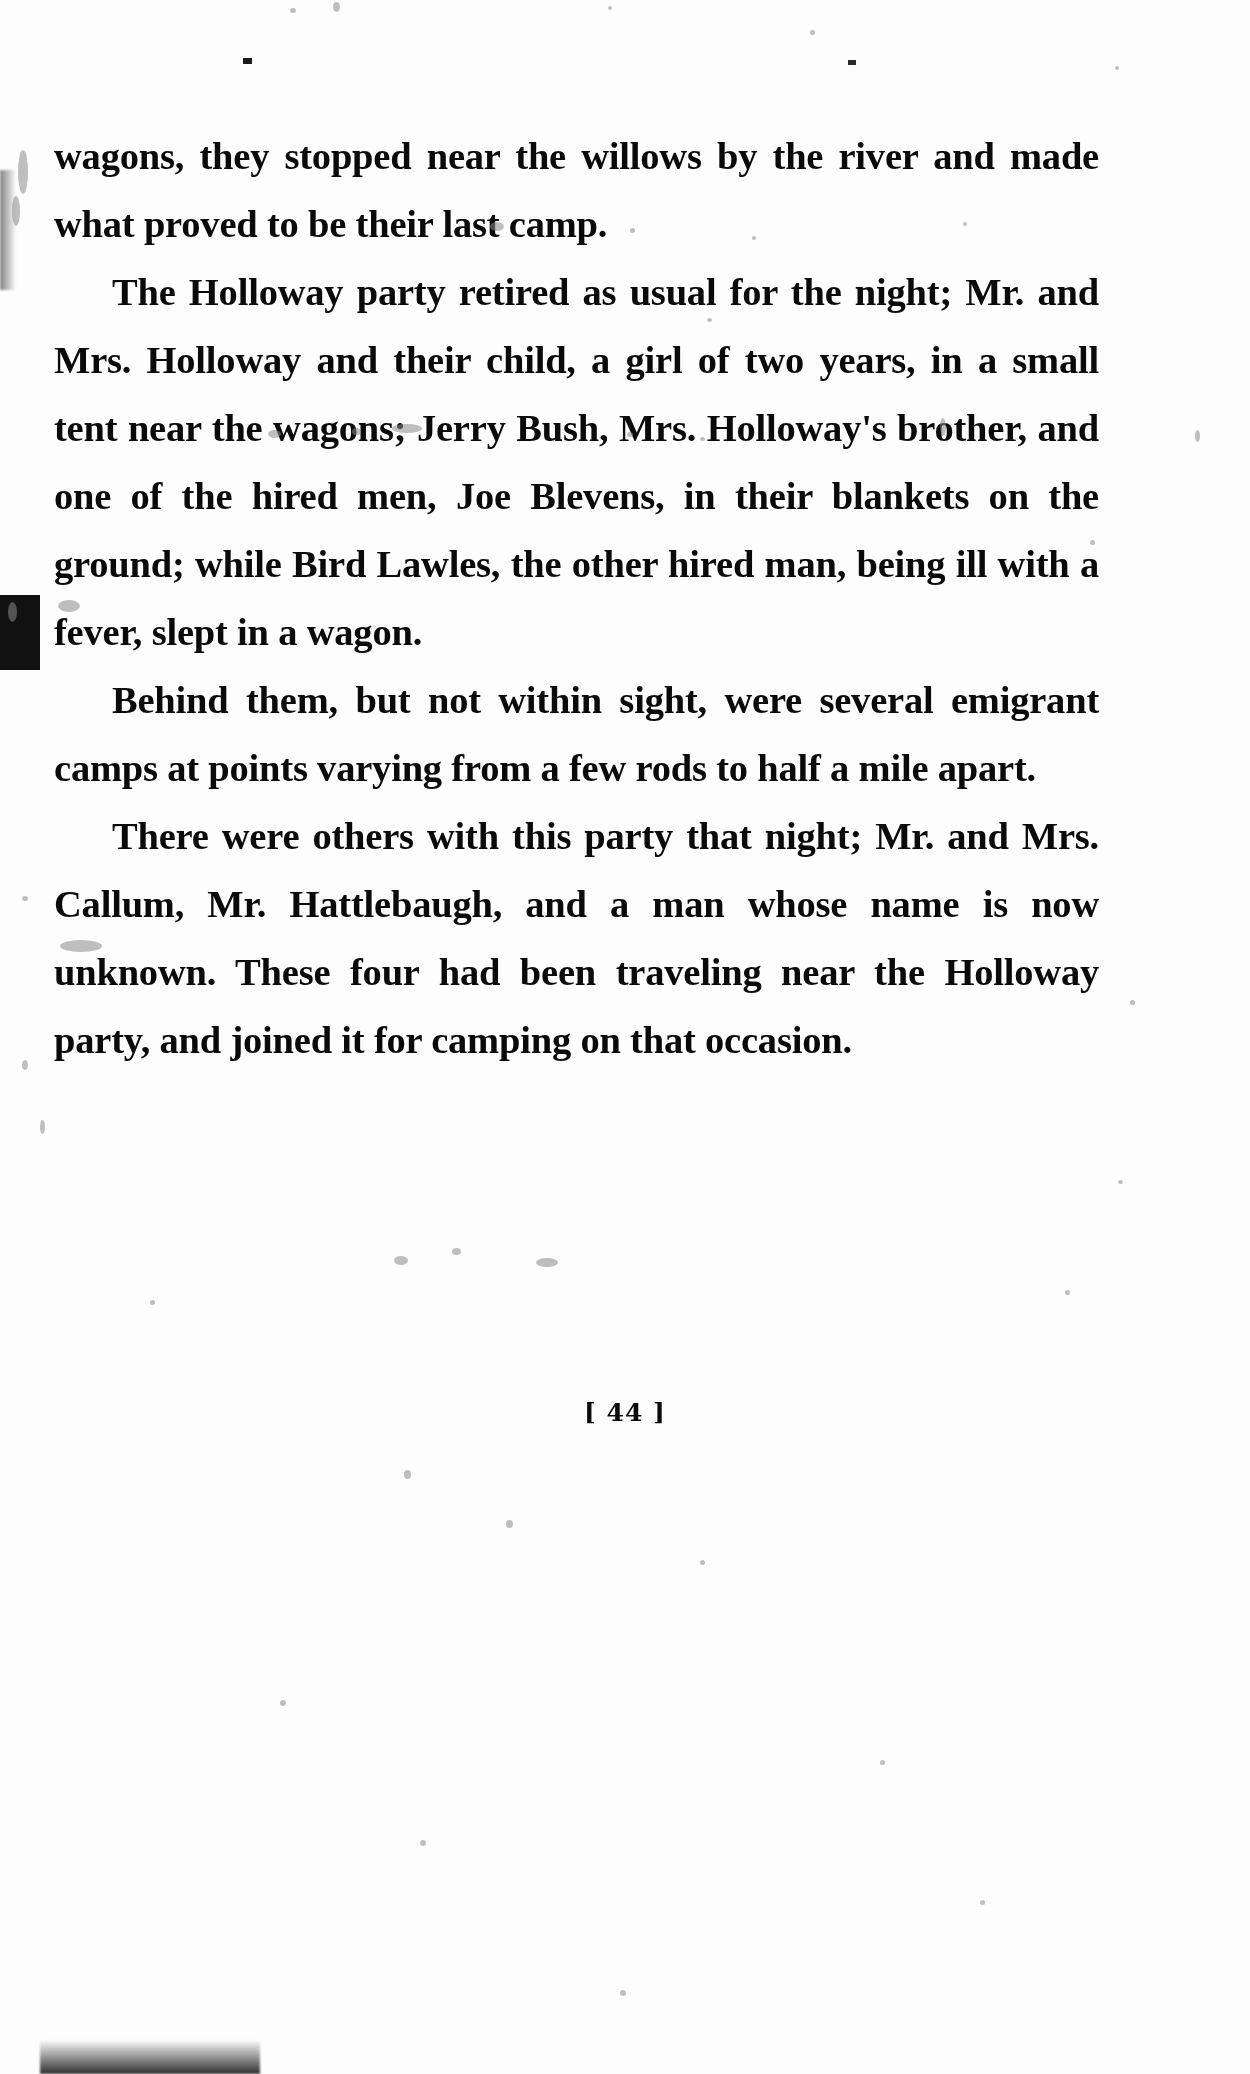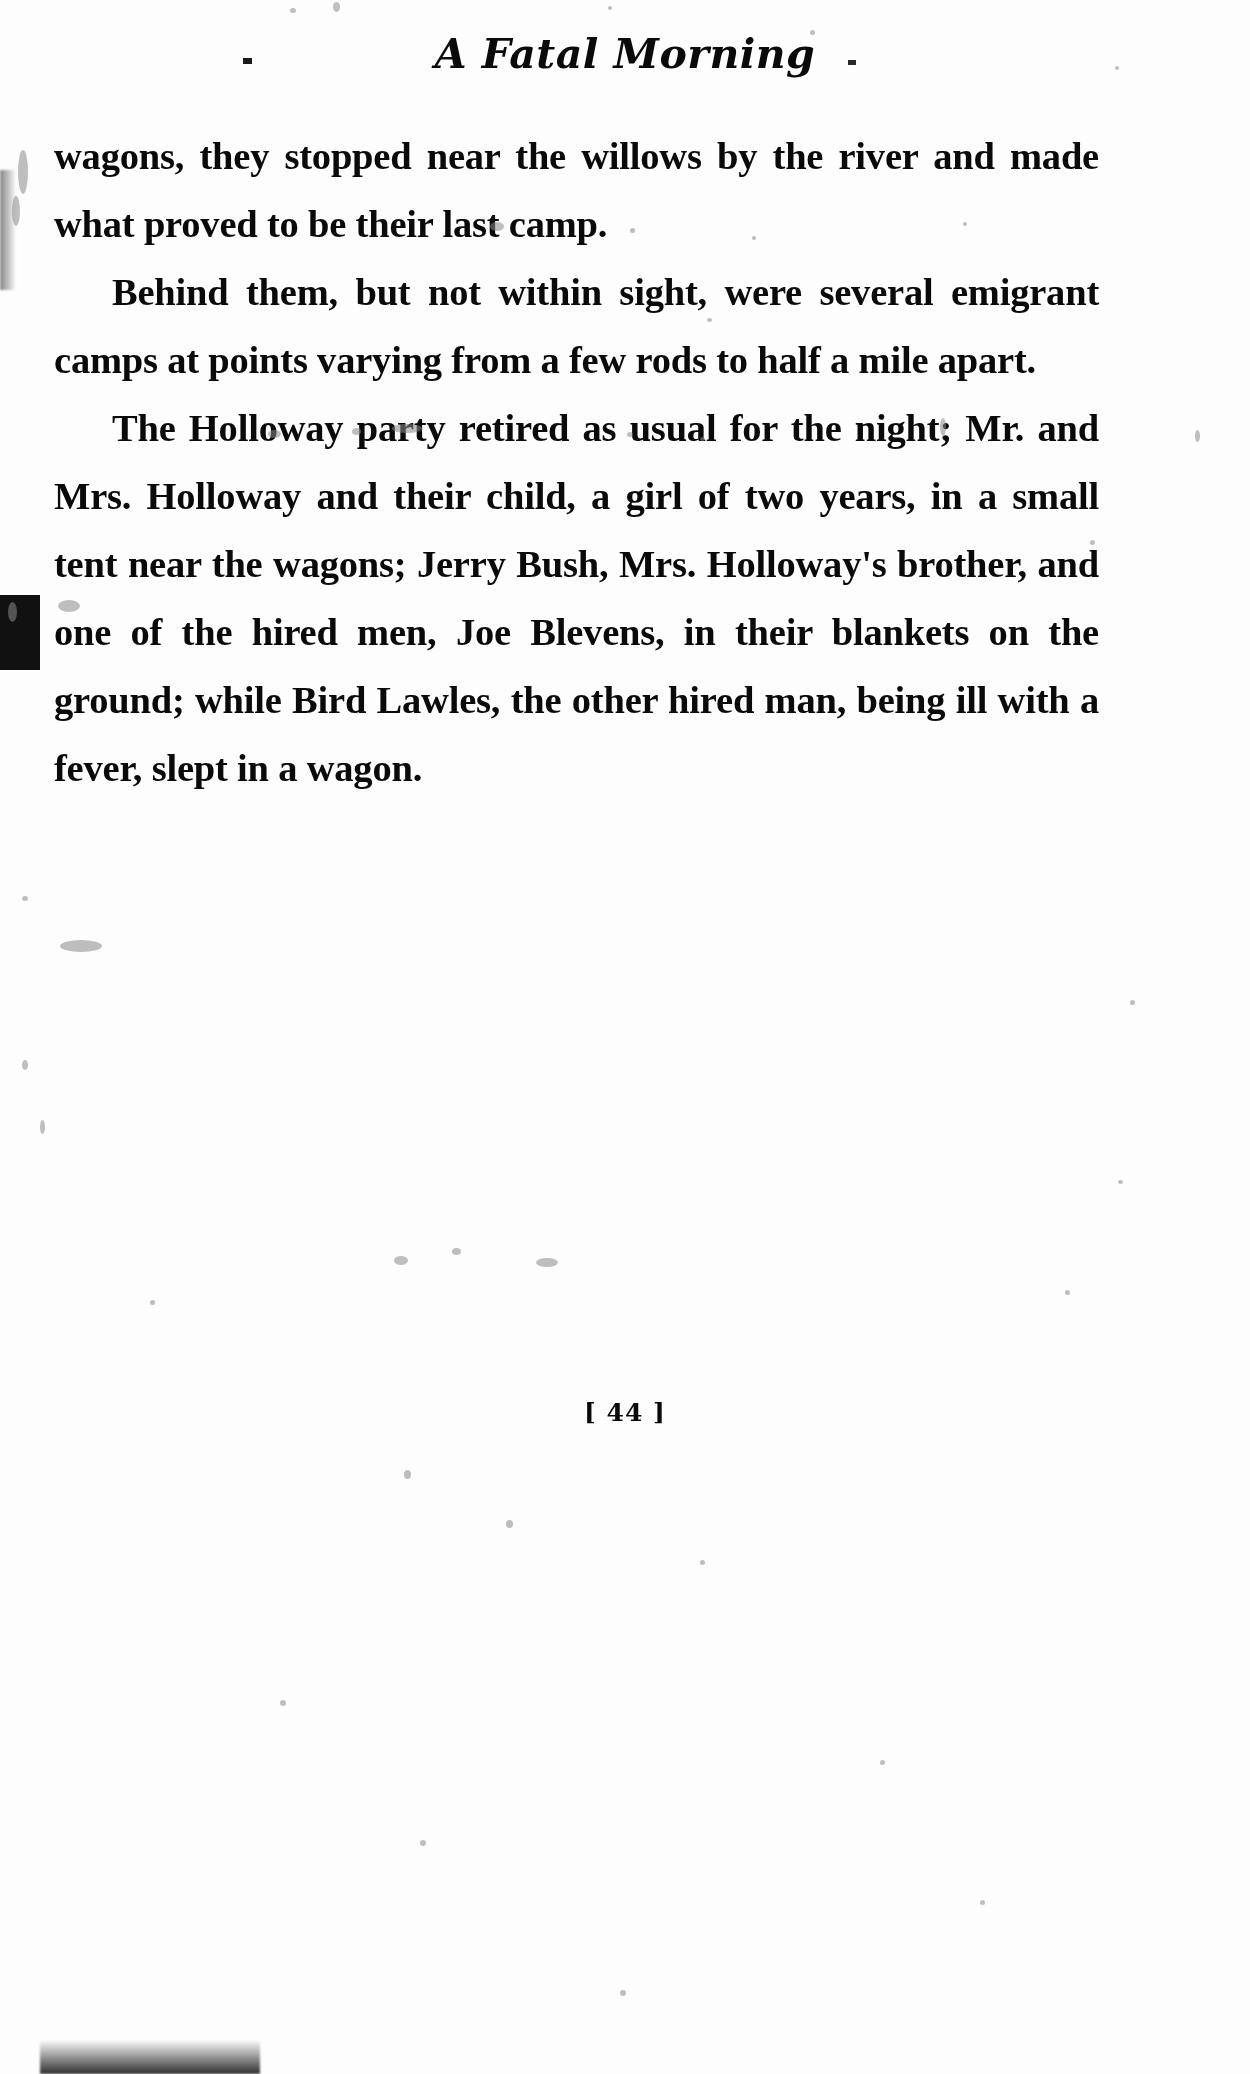--- a/index.html
+++ b/index.html
@@ -127,26 +127,26 @@
 
 <div class="page">
 
   <div class="edge-smudge-left"></div>
   <div class="edge-block-left"></div>
   <div class="edge-bottom-smudge"></div>
 
   <div class="head-dot-left"></div>
   <div class="head-dot-right"></div>
 
-  <div class="running-head">A Fatal Morning</div>
 
   <div class="body-text">
     <p>wagons, they stopped near the willows by the river and made what proved to be their last camp.</p>
+    <p class="indent">The Holloway party retired as usual for the night; Mr. and Mrs. Holloway and their child, a girl of two years, in a small tent near the wagons; Jerry Bush, Mrs. Holloway's brother, and one of the hired men, Joe Blevens, in their blankets on the ground; while Bird Lawles, the other hired man, being ill with a fever, slept in a wagon.</p>
     <p class="indent">Behind them, but not within sight, were several emigrant camps at points varying from a few rods to half a mile apart.</p>
-    <p class="indent">The Holloway party retired as usual for the night; Mr. and Mrs. Holloway and their child, a girl of two years, in a small tent near the wagons; Jerry Bush, Mrs. Holloway's brother, and one of the hired men, Joe Blevens, in their blankets on the ground; while Bird Lawles, the other hired man, being ill with a fever, slept in a wagon.</p>
+    <p class="indent">There were others with this party that night; Mr. and Mrs. Callum, Mr. Hattlebaugh, and a man whose name is now unknown.  These four had been traveling near the Holloway party, and joined it for camping on that occasion.</p>
   </div>
 
   <div class="folio">[ 44 ]</div>
 
   <div id="noise-layer">
       <div class="speckle" style="left: 290px; top: 8px; width: 6px; height: 5px;"></div>
       <div class="speckle" style="left: 333px; top: 2px; width: 7px; height: 10px;"></div>
       <div class="speckle" style="left: 608px; top: 6px; width: 4px; height: 4px;"></div>
       <div class="speckle" style="left: 810px; top: 30px; width: 5px; height: 5px;"></div>
       <div class="speckle" style="left: 1115px; top: 66px; width: 4px; height: 4px;"></div>

